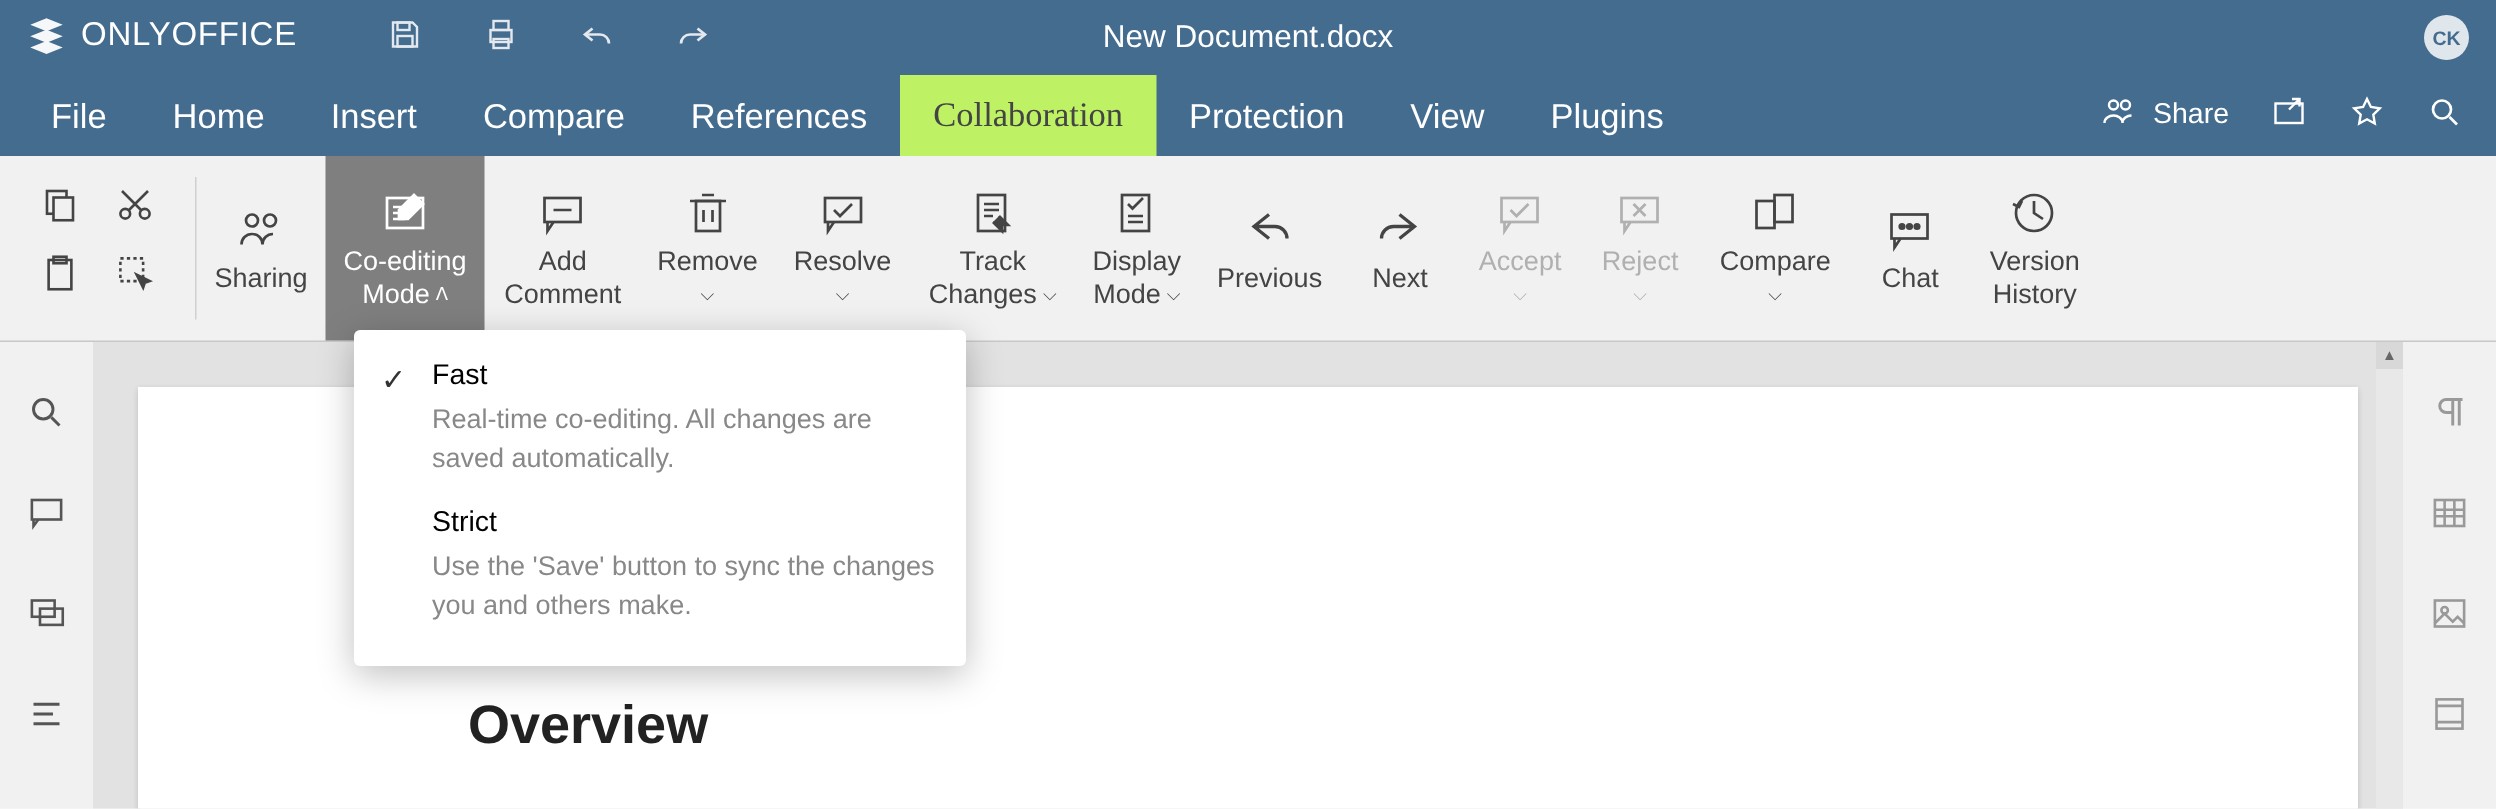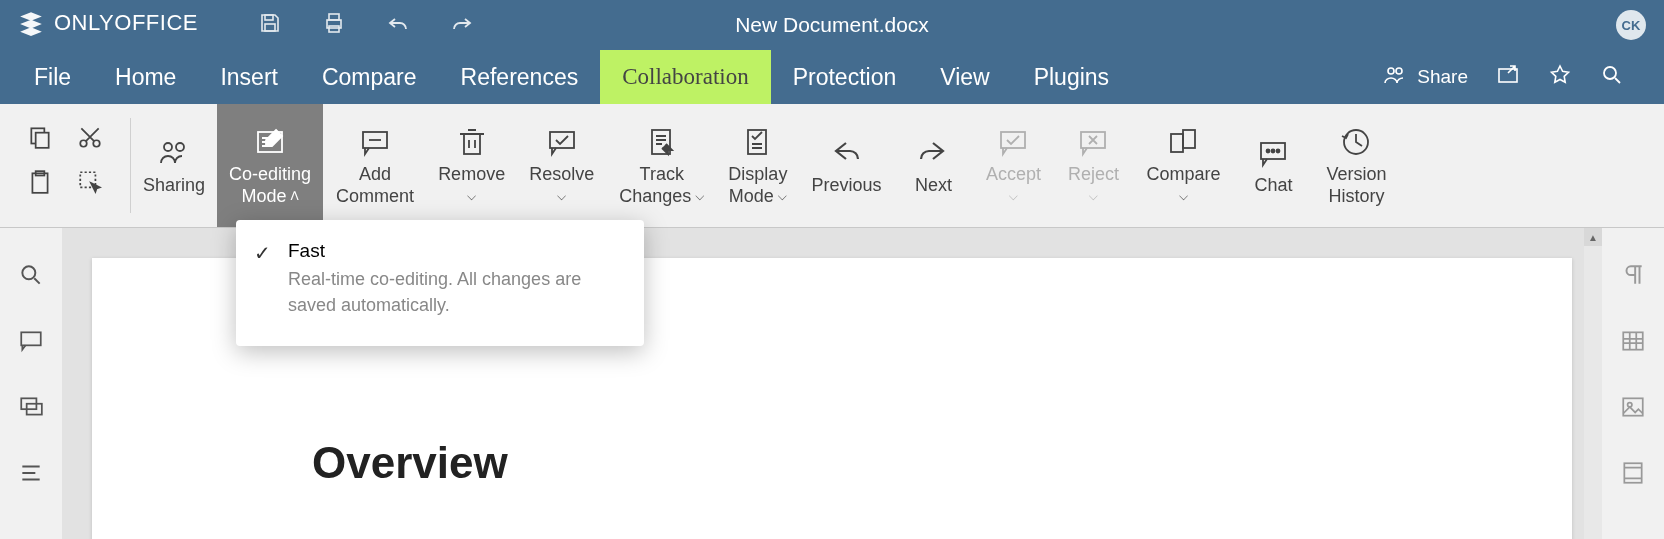--- a/index.html
+++ b/index.html
@@ -12,21 +12,21 @@
     .title-buttons { display: flex; gap: 40px; margin-left: 60px; }
     .tb-btn { opacity: 0.85; cursor: pointer; }
     .tb-btn svg { width: 24px; height: 24px; }
     .doc-title { position: absolute; left: 50%; transform: translateX(-50%); font-size: 21px; font-weight: 400; }
     .title-right { margin-left: auto; }
     .avatar { width: 30px; height: 30px; border-radius: 50%; background: #dfe7ed; color: #446c8f; display: flex; align-items: center; justify-content: center; font-size: 13px; font-weight: 600; }
 
     .menu-bar { background: #446c8f; height: 54px; display: flex; align-items: stretch; color: #fff; padding-left: 12px; }
     .menu-item { padding: 0 22px; display: flex; align-items: center; font-size: 23px; cursor: pointer; }
     .menu-item.active { background: #bef264; color: #444; font-family: Liberation Serif, serif; }
-    .menu-right { margin-left: auto; display: flex; align-items: center; gap: 28px; padding-right: 40px; }
+    .menu-right { margin-left: auto; display: flex; align-items: center; gap: 28px; padding-right: 22px; }
     .share-btn { display: flex; align-items: center; gap: 10px; font-size: 19px; }
     .menu-icon svg { width: 24px; height: 24px; }
 
     .ribbon { background: #f1f1f1; height: 124px; border-bottom: 1px solid #c8c8c8; display: flex; position: relative; }
     .ribbon-mini { width: 60px; display: flex; flex-direction: column; justify-content: space-around; padding: 12px 0 20px; align-items: center; }
     .ribbon-mini-row { display: flex; gap: 24px; }
     .mini-btn { cursor: pointer; color: #444; }
     .mini-btn svg { width: 26px; height: 26px; }
     .sep { width: 1px; background: #d0d0d0; margin: 14px 0; }
 
@@ -38,21 +38,21 @@
     .ribbon-btn .ricon svg { width: 32px; height: 32px; }
     .rlabel { display: flex; align-items: center; gap: 4px; }
     .caret { font-size: 12px; }
 
     .workspace { display: flex; height: calc(539px - 50px - 54px - 116px); position: relative; }
     .left-bar { width: 62px; background: #f1f1f1; display: flex; flex-direction: column; align-items: center; gap: 36px; padding-top: 34px; }
     .left-bar .lbtn { color: #555; cursor: pointer; }
     .left-bar .lbtn svg { width: 26px; height: 26px; }
     .doc-area { flex: 1; background: #e2e2e2; padding: 30px 30px 0 30px; position: relative; overflow: hidden; }
     .page { background: #fff; width: 100%; height: 400px; box-shadow: 0 1px 4px rgba(0,0,0,0.15); padding: 180px 220px 0 220px; }
-    .page h1 { font-size: 44px; font-weight: 700; color: #222; }
+    .page h1 { font-size: 36px; font-weight: 700; color: #222; margin-top: 24px; }
     .scroll-track { position: absolute; right: 0; top: 0; width: 18px; height: 100%; background: #e8e8e8; }
     .scroll-up { height: 18px; background: #d8d8d8; display: flex; align-items: center; justify-content: center; font-size: 10px; color: #666; }
     .right-bar { width: 62px; background: #f1f1f1; display: flex; flex-direction: column; align-items: center; gap: 36px; padding-top: 34px; }
     .right-bar .rbtn { color: #999; cursor: pointer; }
     .right-bar .rbtn svg { width: 26px; height: 26px; }
 
     .dropdown { position: absolute; top: 220px; left: 236px; width: 408px; background: #fff; border-radius: 4px; box-shadow: 0 6px 24px rgba(0,0,0,0.25); padding: 14px 0; z-index: 100; }
     .dd-item { padding: 6px 20px 14px 52px; position: relative; cursor: pointer; }
     .dd-item .check { position: absolute; left: 18px; top: 7px; font-size: 20px; color: #333; }
     .dd-title { font-size: 19px; color: #000000; margin-bottom: 4px; }
@@ -376,13 +376,17 @@
         </svg></span>
   </div>
 </div>
 
 <div class="dropdown">
   <div class="dd-item">
     <span class="check">✓</span>
     <div class="dd-title">Fast</div>
     <div class="dd-desc">Real-time co-editing. All changes are saved automatically.</div>
   </div>
+  <div class="dd-item">
+    <div class="dd-title">Strict</div>
+    <div class="dd-desc">Use the 'Save' button to sync the changes you and others make.</div>
+  </div>
 </div>
 
 </body></html>

